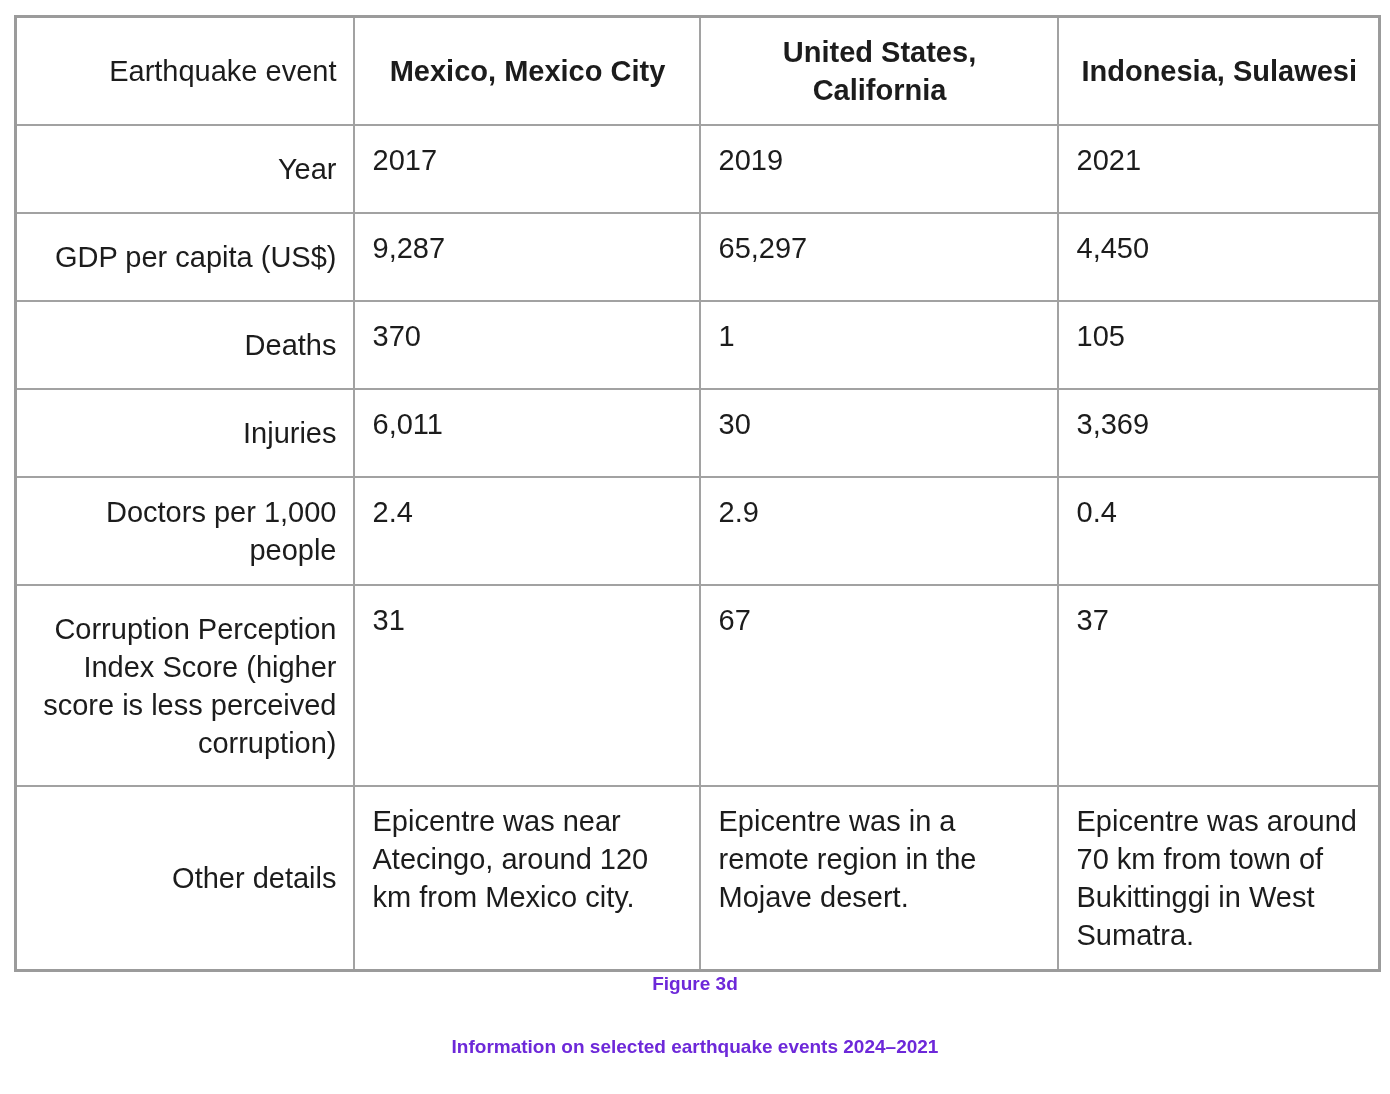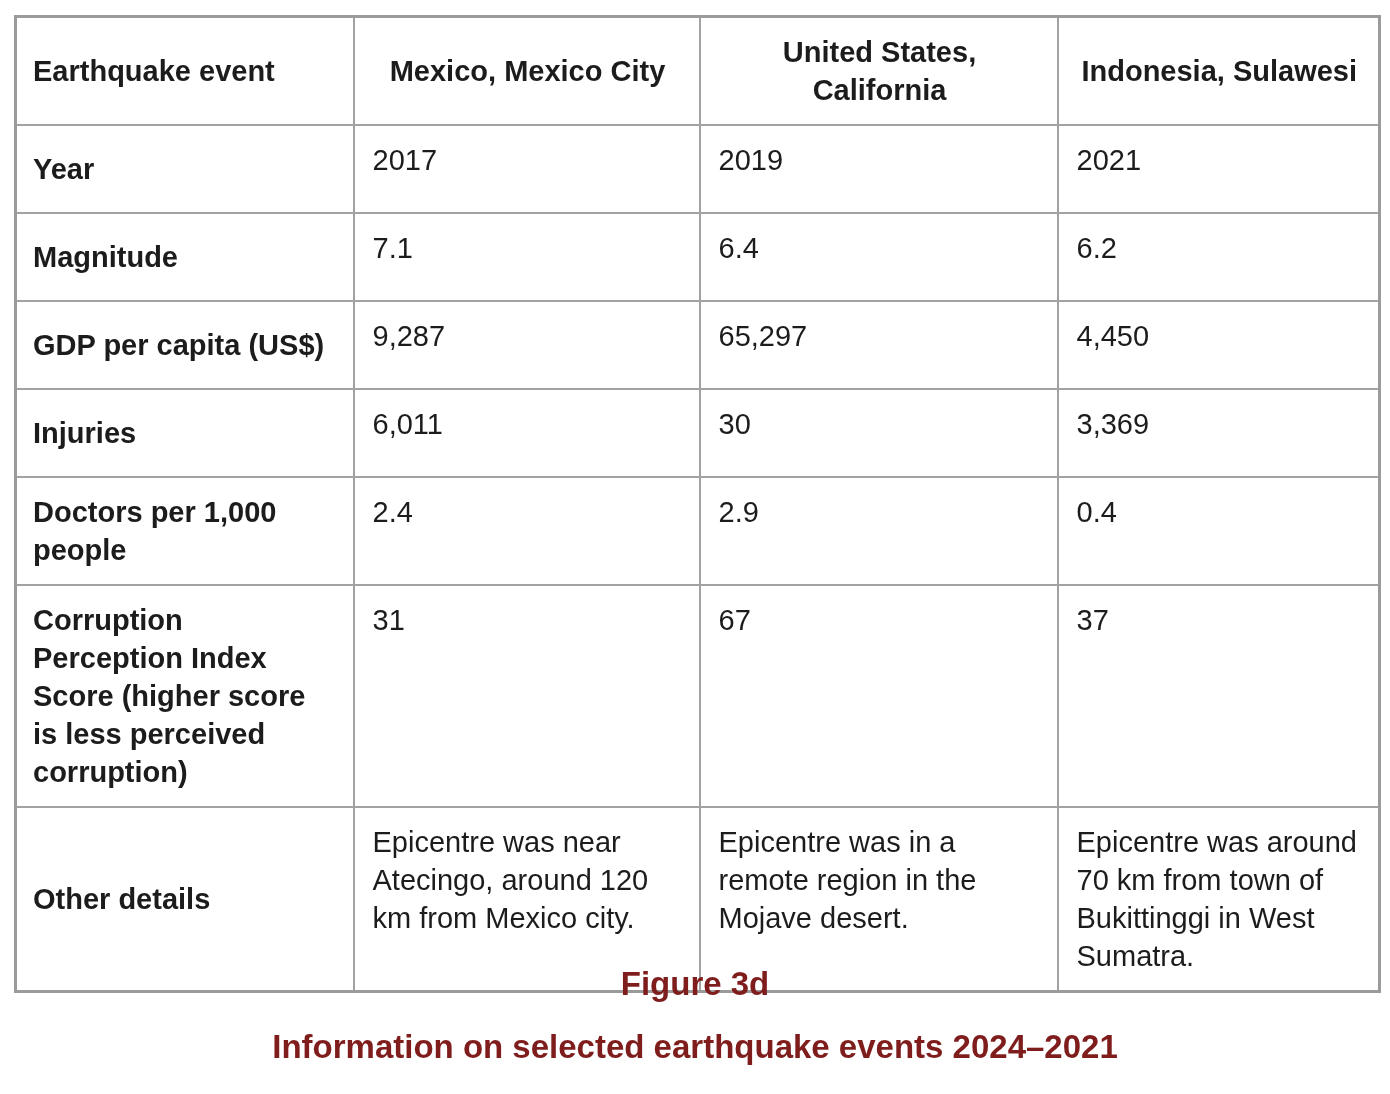--- a/index.html
+++ b/index.html
@@ -26,23 +26,24 @@
     border: 2px solid #a2a2a2;
     font-size: 29px;
     line-height: 38px;
     font-weight: 400;
     text-align: left;
     padding: 15px 16px 15px 18px;
     background: #ffffff;
     word-wrap: break-word;
   }
   table.data-table th.row-label {
-    font-weight: 700;
+    font-weight: 400;
     vertical-align: middle;
     padding-left: 16px;
+    text-align: right;
   }
   table.data-table td.value-cell {
     vertical-align: top;
   }
   table.data-table th.col-header {
     font-weight: 700;
     text-align: center;
     vertical-align: middle;
   }
   tr.r-header   { height: 78px;  }
@@ -52,24 +53,24 @@
   tr.r-other    { height: 166px; }
   .captions {
     position: absolute;
     left: 0;
     top: 932px;
     width: 1390px;
     text-align: center;
   }
   .caption-line {
     margin: 0;
-    font-size: 33px;
+    font-size: 19px;
     line-height: 38px;
     font-weight: 700;
-    color: #7f1d1d;
+    color: #6d28d9;
   }
   .caption-figure { margin-top: 33px; }
   .caption-title  { margin-top: 25px; }
 </style>
 </head>
 <body>
 
 <div class="page">
 
   <table class="data-table">
@@ -87,34 +88,34 @@
         <th class="col-header">Indonesia, Sulawesi</th>
       </tr>
 
       <tr class="r-single">
         <th class="row-label">Year</th>
         <td class="value-cell">2017</td>
         <td class="value-cell">2019</td>
         <td class="value-cell">2021</td>
       </tr>
 
-      <tr class="r-single">
-        <th class="row-label">Magnitude</th>
-        <td class="value-cell">7.1</td>
-        <td class="value-cell">6.4</td>
-        <td class="value-cell">6.2</td>
-      </tr>
 
       <tr class="r-single">
         <th class="row-label">GDP per capita (US$)</th>
         <td class="value-cell">9,287</td>
         <td class="value-cell">65,297</td>
         <td class="value-cell">4,450</td>
       </tr>
 
+      <tr class="r-single">
+        <th class="row-label">Deaths</th>
+        <td class="value-cell">370</td>
+        <td class="value-cell">1</td>
+        <td class="value-cell">105</td>
+      </tr>
 
       <tr class="r-single">
         <th class="row-label">Injuries</th>
         <td class="value-cell">6,011</td>
         <td class="value-cell">30</td>
         <td class="value-cell">3,369</td>
       </tr>
 
       <tr class="r-doctors">
         <th class="row-label">Doctors per 1,000 people</th>

